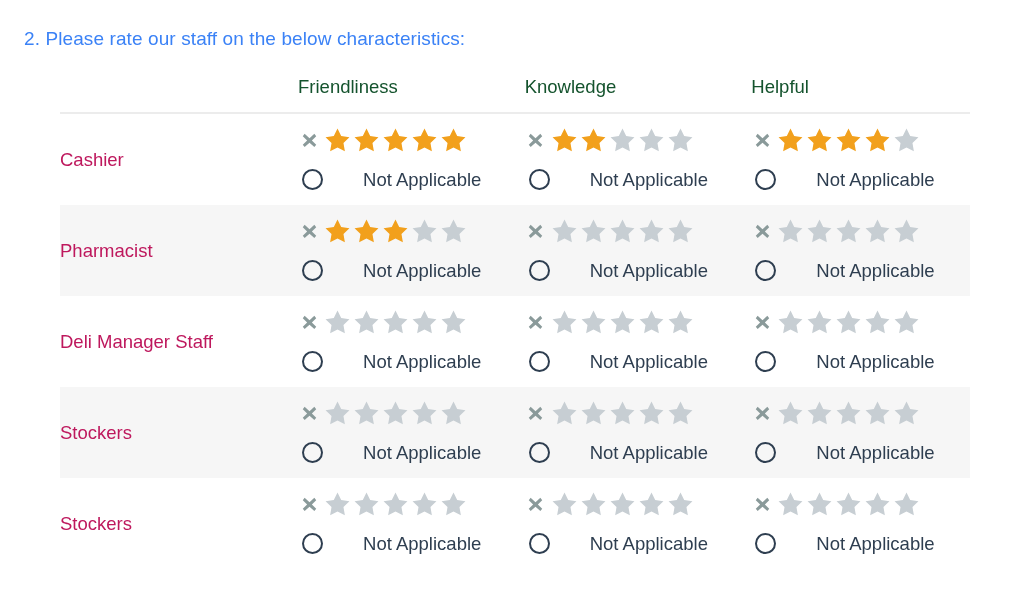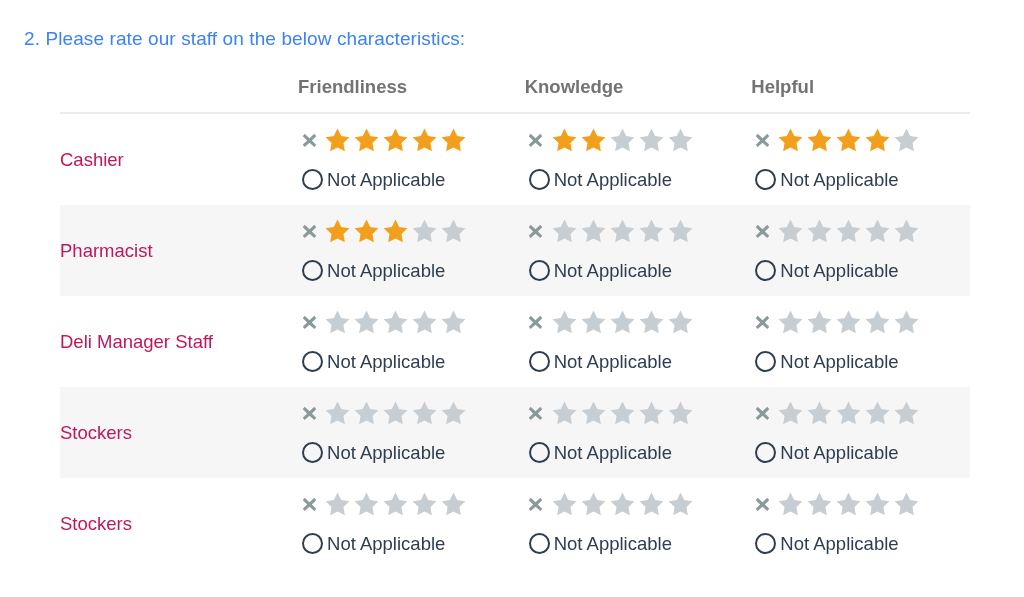--- a/index.html
+++ b/index.html
@@ -43,23 +43,23 @@
     border-collapse: collapse;
     table-layout: fixed;
   }
 
   .matrix col.c-label { width: 230px; }
   .matrix col.c-rate  { width: 226.6px; }
 
   
   .matrix thead th {
     padding: 0 0 14px 0;
-    font-weight: bold;
+    font-weight: normal;
     font-size: 18.5px;
-    color: #737373;
+    color: #14532d;
     text-align: left;
     vertical-align: bottom;
     border: 0;
   }
   .matrix thead th.head-label { border: 0; }
   .matrix thead th.head-col {
     padding-left: 8px;
   }
   .head-text {
     display: inline-block;
@@ -126,20 +126,21 @@
     cursor: pointer;
   }
   .star svg { display: block; }
 
   
   .na-line {
     display: flex;
     align-items: center;
     height: 28px;
     margin-top: 11px;
+    gap: 36px;
   }
   .radio {
     width: 21px;
     height: 21px;
     border: 2.3px solid #2e3e50;
     border-radius: 50%;
     box-sizing: border-box;
     margin-left: 4px;
     margin-right: 4px;
     flex: 0 0 auto;

